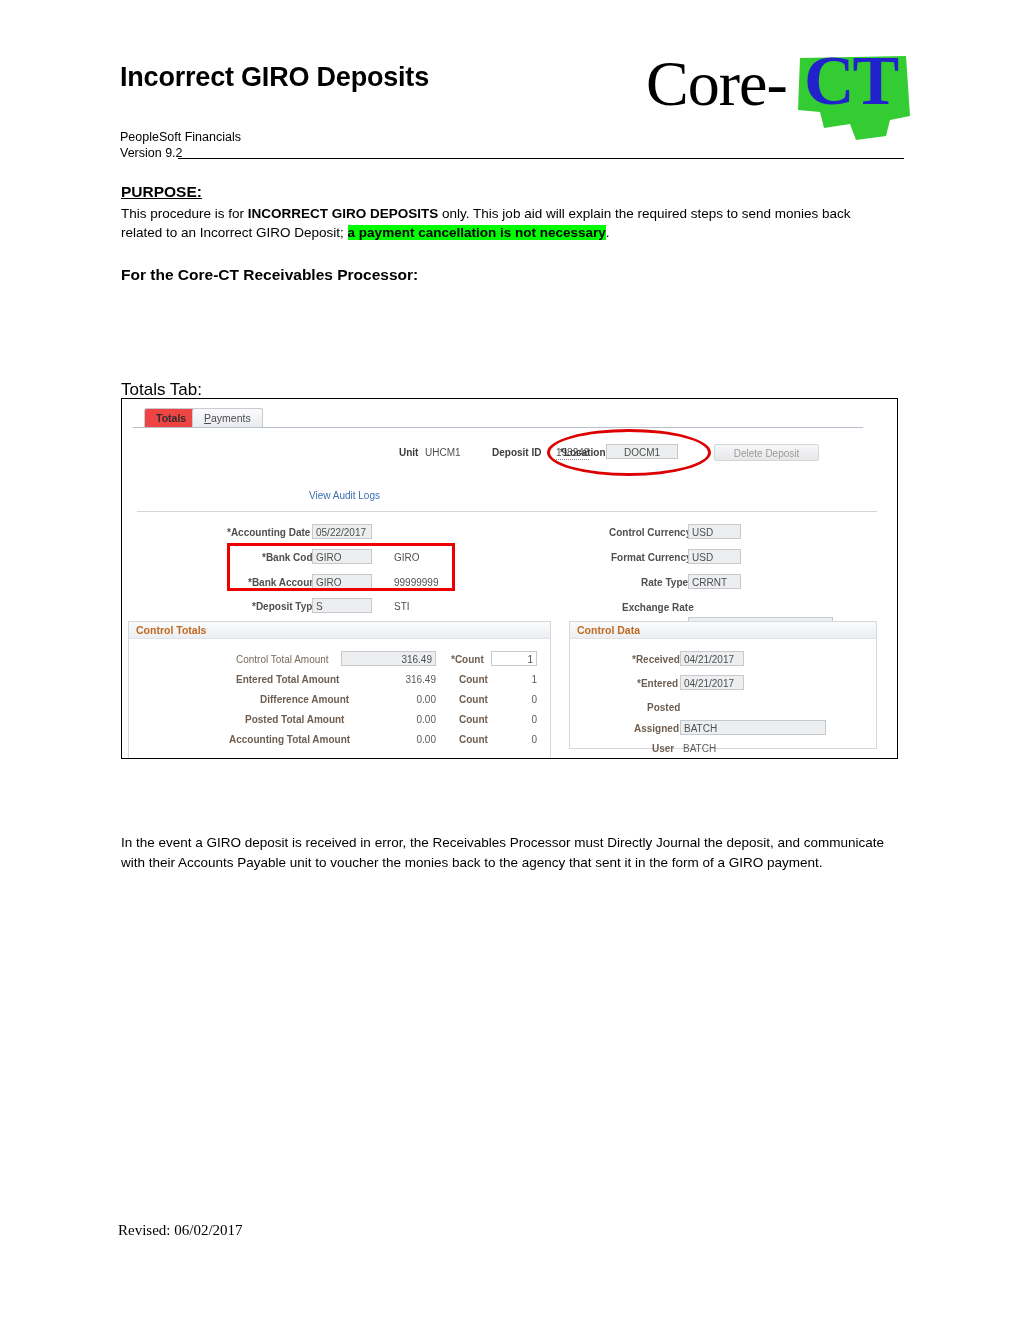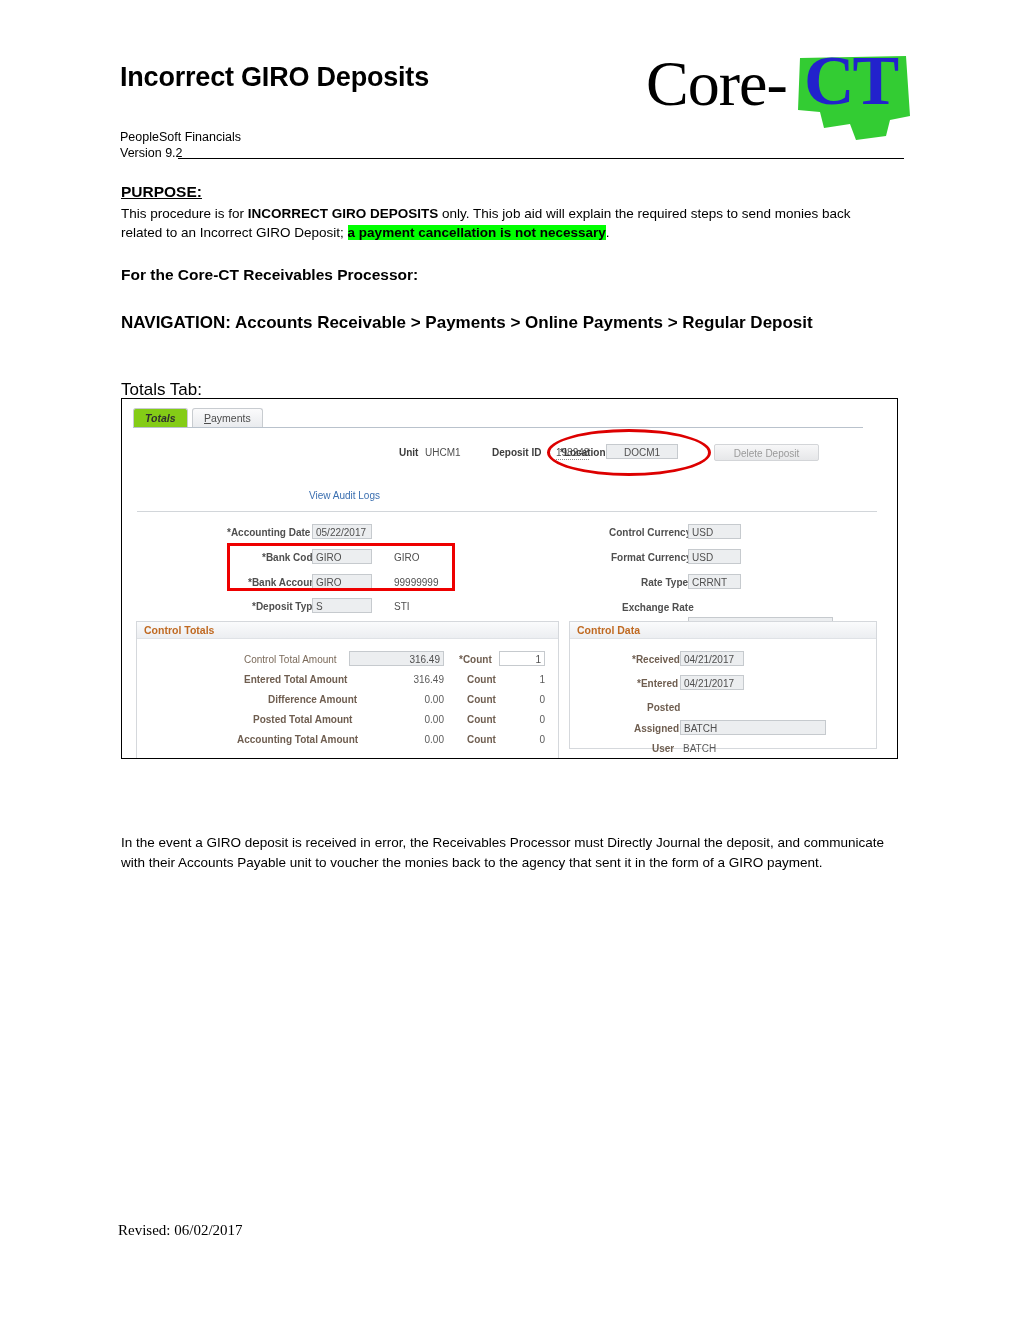--- a/index.html
+++ b/index.html
@@ -196,24 +196,23 @@
     font-weight: bold;
     color: #3b3b3b;
     border: 1px solid #c8ccd0;
     border-bottom: none;
     border-radius: 3px 3px 0 0;
     background: linear-gradient(#ffffff, #f3f4f6);
     box-sizing: border-box;
     white-space: nowrap;
   }
   .tab.active {
-    left: 11px;
-    background: #84cc16;
+    left: 22px;
+    background: #ef4444;
     color: #2f2f2f;
-    font-style: italic;
   }
   .tab.inactive {
     left: 70px;
     background: linear-gradient(#fbfbfc, #e9ebee);
     color: #4c4c4c;
     font-weight: normal;
   }
   .tab.inactive .ak { text-decoration: underline; }
 
   .tab-underline {
@@ -354,21 +353,20 @@
   </div>
 
   <div class="subtitle1">PeopleSoft Financials</div>
   <div class="subtitle2">Version 9.2</div>
   <div class="header-rule"></div>
 
   <div class="purpose-head">PURPOSE:</div>
   <div class="purpose-body"><span>This procedure is for </span><b class="strong">INCORRECT GIRO DEPOSITS</b><span> only.  This job aid will explain the required steps to send monies back related to an Incorrect GIRO Deposit; </span><span class="hl">a payment cancellation is not necessary</span><span>.</span></div>
 
   <div class="sec-processor">For the Core-CT Receivables Processor:</div>
-  <div class="sec-nav">NAVIGATION:  Accounts Receivable &gt; Payments &gt; Online Payments &gt; Regular Deposit</div>
   <div class="sec-totalstab">Totals Tab:</div>
 
   <div class="shot">
 
     <div class="tabbar">
       <div class="tab active">Totals</div>
       <div class="tab inactive"><span class="ak">P</span><span>ayments</span></div>
     </div>
     <div class="tab-underline"></div>
 
@@ -409,21 +407,21 @@
 
     <div class="f-lbl" style="left:489px; top:153px;">Format Currency</div>
     <div class="f-box" style="left:566px; top:150px; width:53px;">USD</div>
 
     <div class="f-lbl" style="left:519px; top:178px;">Rate Type</div>
     <div class="f-box" style="left:566px; top:175px; width:53px;">CRRNT</div>
 
     <div class="f-lbl" style="left:500px; top:203px;">Exchange Rate</div>
     <div class="f-box r" style="left:566px; top:200px; width:145px;margin-top:18px;">1.00000000</div>
 
-    <div class="grp" style="left:14px; top:222px; width:423px; height:140px;">
+    <div class="grp" style="left:6px; top:222px; width:423px; height:140px;">
       <div class="grp-hd">Control Totals</div>
 
       <div class="grp-lbl" style="left:107px; top:32px;">Control Total Amount</div>
       <div class="f-box r" style="left:212px; top:29px; width:95px;">316.49</div>
       <div class="grp-lbl bold" style="left:322px; top:32px;">*Count</div>
       <div class="f-box white r" style="left:362px; top:29px; width:46px;">1</div>
 
       <div class="grp-lbl bold" style="left:107px; top:52px;">Entered Total Amount</div>
       <div class="grp-val" style="left:212px; top:52px; width:95px;">316.49</div>
       <div class="grp-lbl bold" style="left:330px; top:52px;">Count</div>

